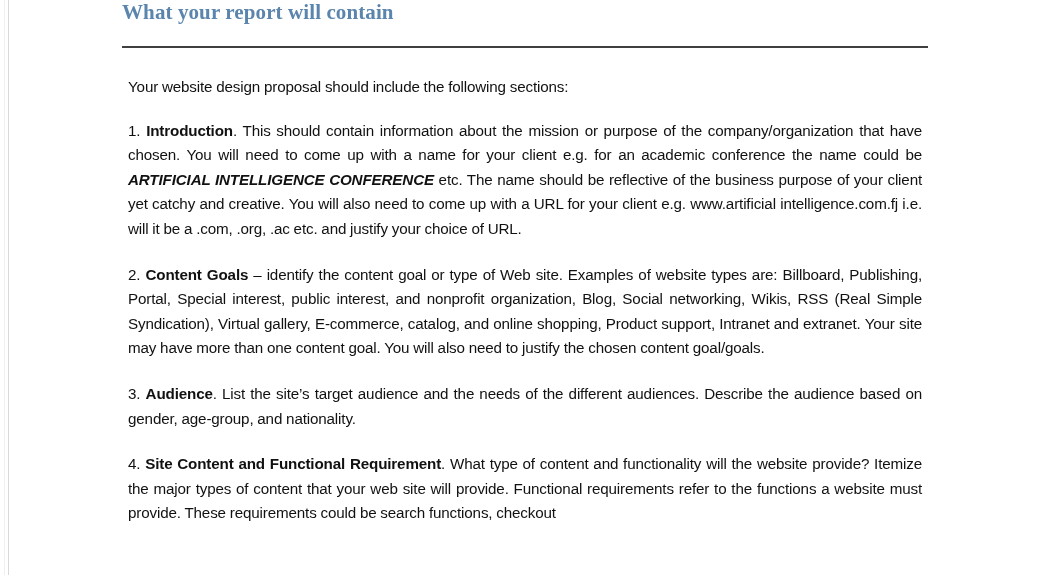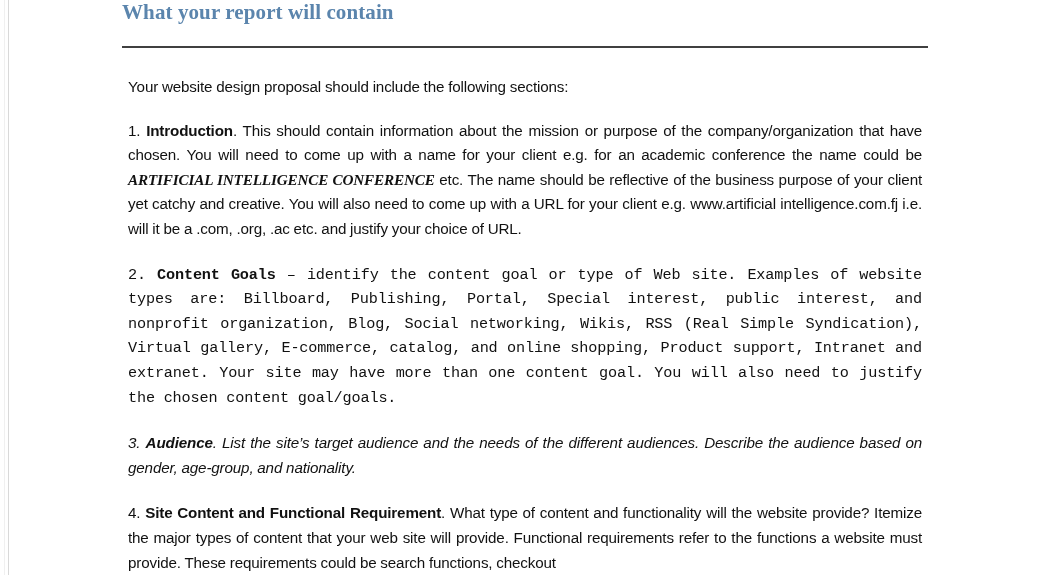--- a/index.html
+++ b/index.html
@@ -75,26 +75,26 @@
     color: #111111;
     text-align: justify;
     text-justify: inter-word;
     margin: 6px;
     letter-spacing: -0.15px;
     word-spacing: -0.2px;
   }
 
   .p-intro      { margin-top: 27px; }
   .p-item1      { margin-top: 19px; }
-  .p-item2      { margin-top: 21px; font-family: Liberation Mono, monospace; }
-  .p-item3      { margin-top: 21px; font-style: italic; }
+  .p-item2      { margin-top: 21px; }
+  .p-item3      { margin-top: 21px; }
   .p-item4      { margin-top: 21px; }
 
   .b  { font-weight: bold; }
-  .bi { font-weight: bold; font-style: italic; font-family: Liberation Serif, serif; }
+  .bi { font-weight: bold; font-style: italic; }
   .i  { }
 
   
 </style>
 </head>
 <body>
 
 <div id="page">
 
   <div id="page-edge-left2"></div>

